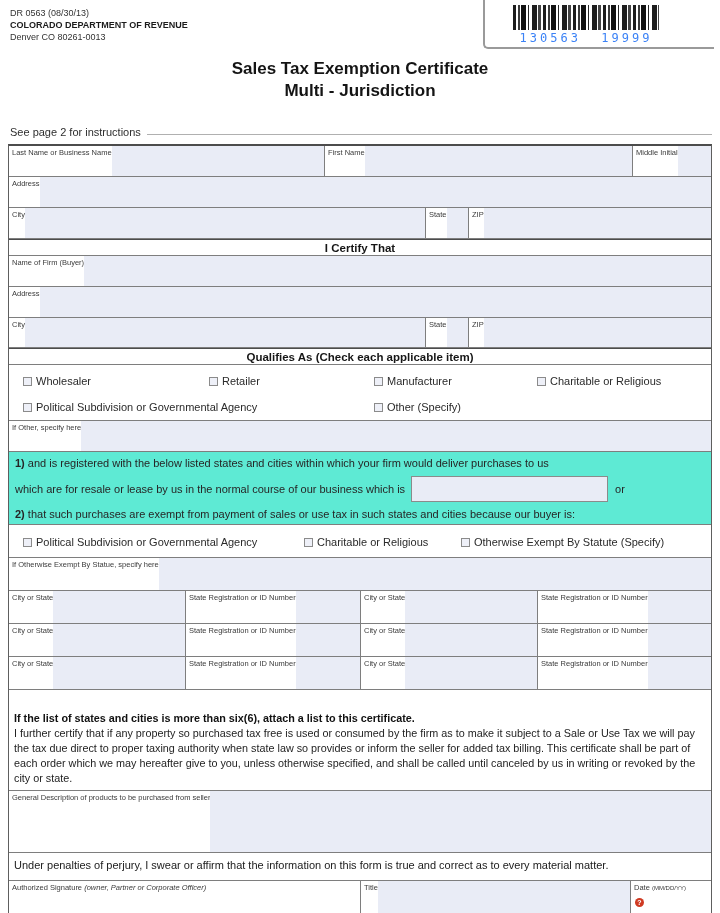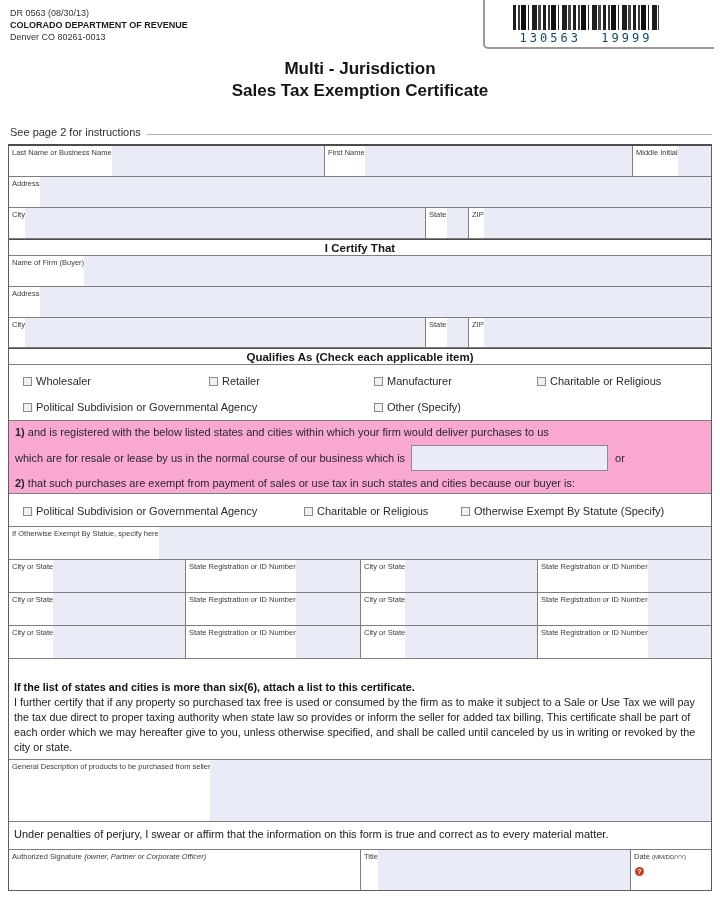--- a/index.html
+++ b/index.html
@@ -20,21 +20,21 @@
   .barcode-wrap { position: absolute; left: 512px; top: 5px; width: 148px; text-align: center; }
   .barcode {
     height: 25px; width: 146px; margin: 0 auto;
     background: repeating-linear-gradient(90deg,
       #1d1d1d 0 3px, #fff 3px 5px, #3a3a3a 5px 7px, #fff 7px 8px,
       #111 8px 13px, #fff 13px 15px, #2a2a2a 15px 16px, #fff 16px 19px,
       #1d1d1d 19px 24px, #fff 24px 25px, #444 25px 28px, #fff 28px 30px);
   }
   .barcode-num {
     font-family: "DejaVu Sans Mono", monospace;
-    font-size: 12px; letter-spacing: 3px; color: #0c4a6e; margin-top: 1px; white-space: pre;
+    font-size: 12px; letter-spacing: 3px; color: #3b82f6; margin-top: 1px; white-space: pre;
   }
   .title { position: absolute; top: 58px; left: 0; width: 100%; text-align: center;
     font-size: 17px; font-weight: bold; color: #141414; line-height: 22px; }
   .note-row { position: absolute; top: 126px; left: 10px; right: 8px; display: flex; align-items: flex-end; }
   .note-row .txt { font-size: 11px; color: #2e2e2e; padding-right: 6px; }
   .note-row .rule { flex: 1; border-bottom: 1px solid #b0b0b0; margin-bottom: 3px; }
 
   
   .form { position: absolute; top: 144px; left: 8px; width: 704px;
     border: 1px solid #5e5e5e; border-top: 2px solid #4c4c4c; background: #fff; }
@@ -48,21 +48,21 @@
   .sect-hdr { text-align: center; font-weight: bold; font-size: 11.5px; color: #161616;
     height: 17px; line-height: 16px; border-top: 1px solid #4c4c4c; border-bottom: 1px solid #7e7e7e; background: #fff; }
   .grow1 { flex: 1; }
 
   
   .ckarea { position: relative; height: 56px; background: #fff; border-bottom: 1px solid #7e7e7e; }
   .ckitem { position: absolute; display: flex; align-items: center; font-size: 11px; color: #2a2a2a; }
   .ckbox { width: 9px; height: 9px; border: 1px solid #8b8b8b; background: #eef0f8; margin-right: 4px; flex: none; }
 
   
-  .stmts { background: #f9a8d4; border-bottom: 1px solid #7e7e7e; padding: 5px 6px 4px 6px; font-size: 11px; color: #262626; }
+  .stmts { background: #5eead4; border-bottom: 1px solid #7e7e7e; padding: 5px 6px 4px 6px; font-size: 11px; color: #262626; }
   .stmts .num { font-weight: bold; }
   .line2 { display: flex; align-items: center; margin: 7px 0 6px 0; }
   .inline-box { width: 197px; height: 26px; background: #e9ecf6; border: 1px solid #8b8b8b; margin: 0 7px 0 6px; }
   .ckarea2 { position: relative; height: 33px; background: #fff; border-bottom: 1px solid #7e7e7e; }
   .ckarea2 .ckitem { top: 11px; }
 
   
   .certif { padding: 21px 5px 4px 5px; font-size: 10.8px; line-height: 15px; color: #232323;
     border-bottom: 1px solid #7e7e7e; background: #fff; }
   .certif .bold { font-weight: bold; color: #111; }
@@ -84,22 +84,22 @@
   <div>Denver CO 80261-0013</div>
 </div>
 
 <div class="bc-corner"></div>
 <div class="barcode-wrap">
   <div class="barcode"></div>
   <div class="barcode-num">130563  19999</div>
 </div>
 
 <div class="title">
+  <div>Sales Tax Exemption Certificate</div>
   <div>Multi - Jurisdiction</div>
-  <div>Sales Tax Exemption Certificate</div>
 </div>
 
 <div class="note-row">
   <span class="txt">See page 2 for instructions</span>
   <span class="rule"></span>
 </div>
 
 <div class="form">
 
   <div class="frow h31">
@@ -192,20 +192,26 @@
     <div class="ckitem" style="left:14px;top:36px">
       <span class="ckbox"></span>
       <span>Political Subdivision or Governmental Agency</span>
     </div>
     <div class="ckitem" style="left:365px;top:36px">
       <span class="ckbox"></span>
       <span>Other (Specify)</span>
     </div>
   </div>
 
+  <div class="frow h31">
+    <div class="cell grow1">
+      <div class="flabel">If Other, specify here</div>
+      <div class="fill"></div>
+    </div>
+  </div>
 
   <div class="stmts">
     <div>
       <span class="num">1)</span>
       <span>and is registered with the below listed states and cities within which your firm would deliver purchases to us</span>
     </div>
     <div class="line2">
       <span>which are for resale or lease by us in the normal course of our business which is</span>
       <span class="inline-box"></span>
       <span>or</span>

